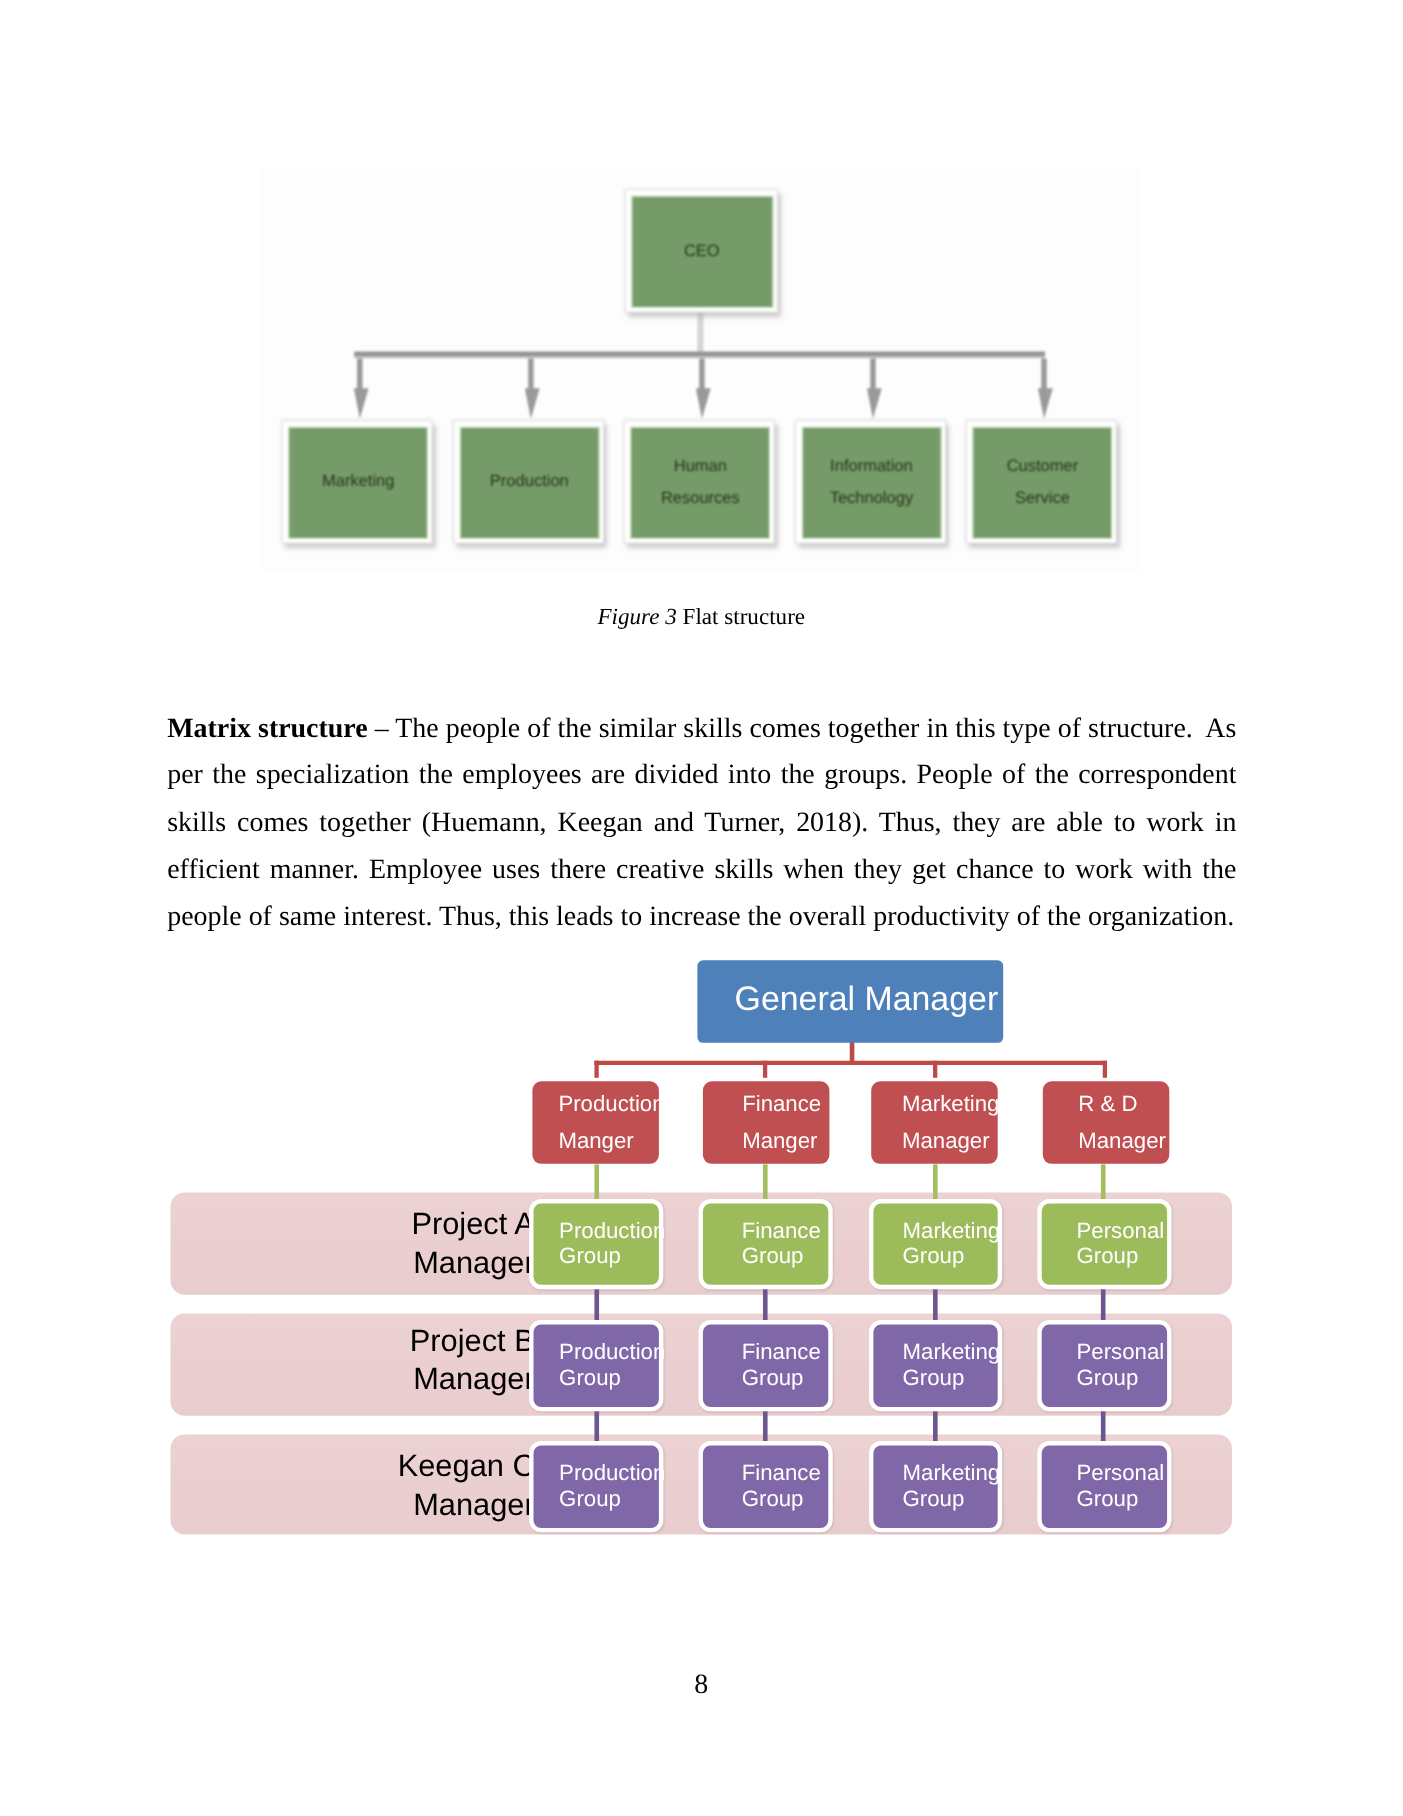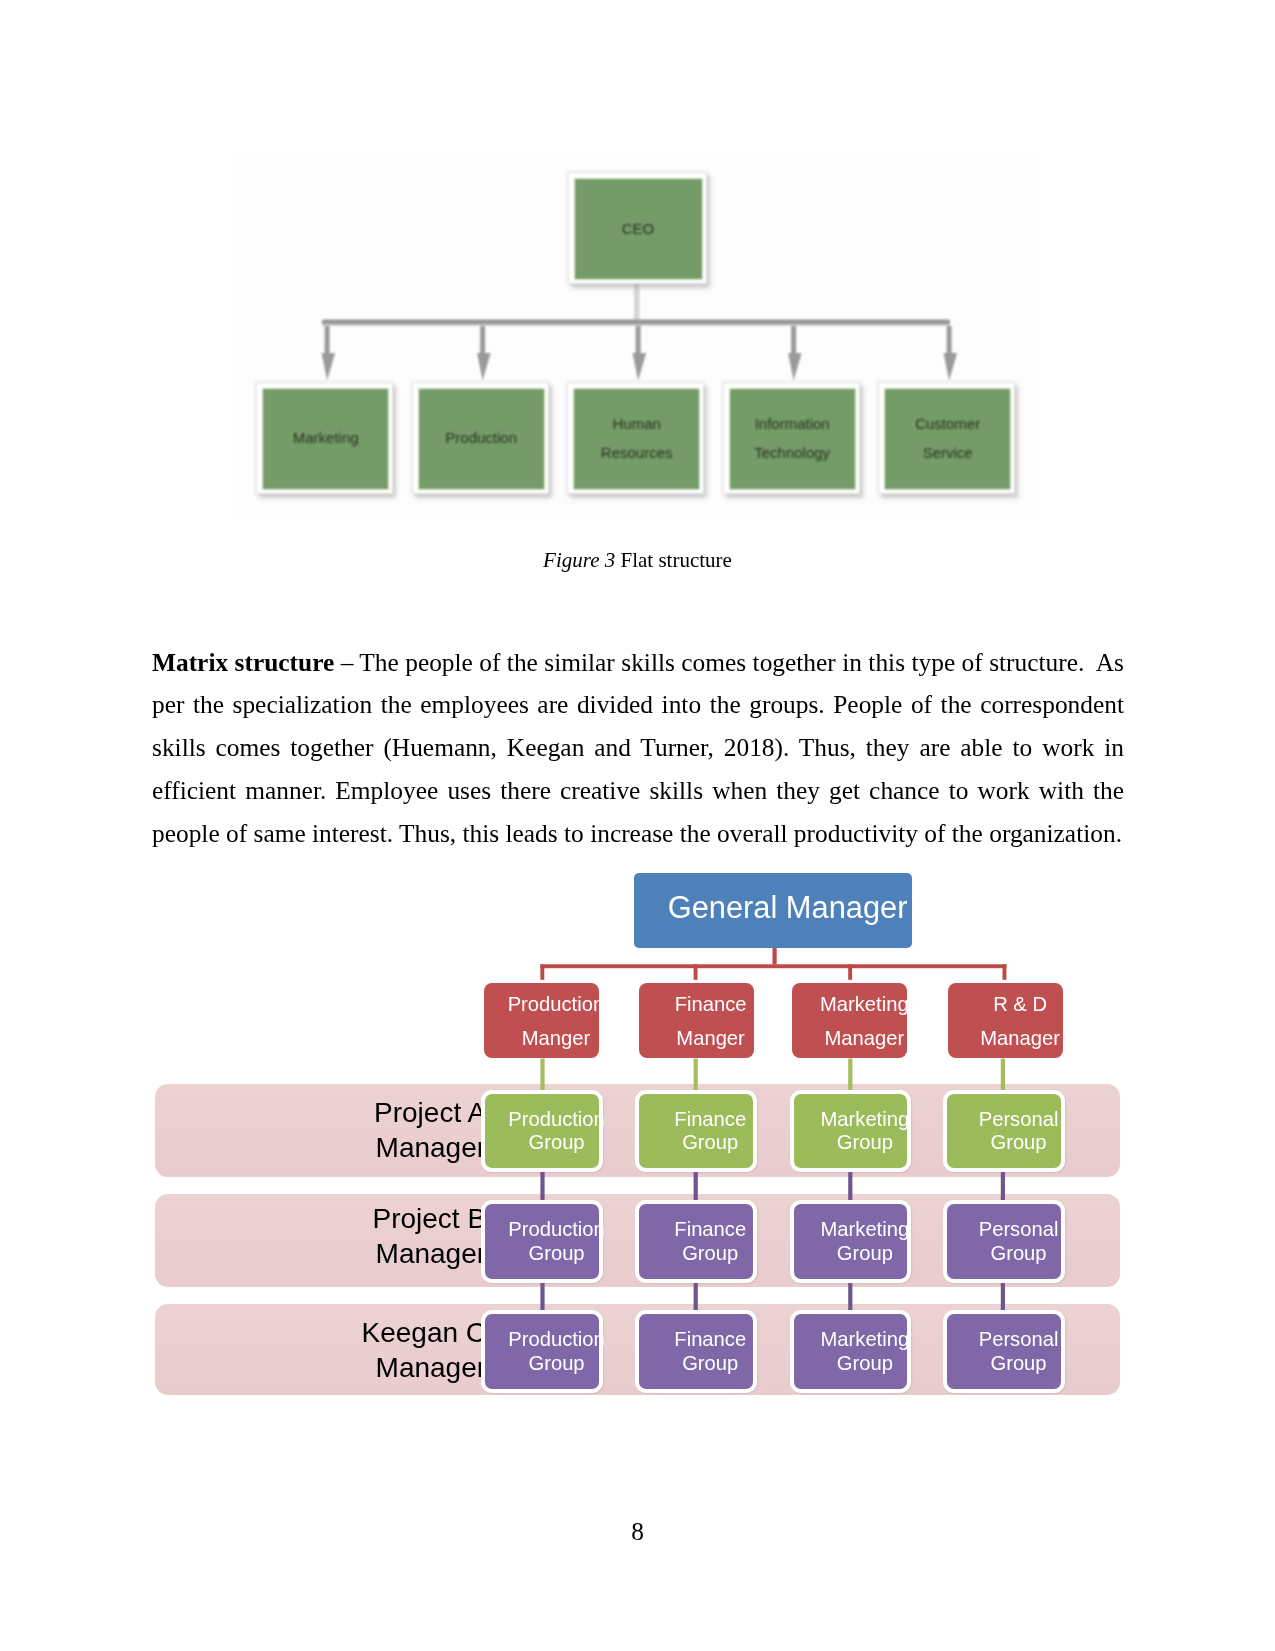--- a/index.html
+++ b/index.html
@@ -31,21 +31,21 @@
         display:flex;align-items:center;justify-content:center;
         text-align:center;color:#27341d;font-family:"Liberation Sans",sans-serif;
         font-size:15px;line-height:28.4px;}
   .gbox .inner > span{opacity:.999;}
 
   
   #fig4{position:absolute;left:155px;top:868px;width:965px;height:540px;filter:blur(0.45px);}
   #fig4 svg{position:absolute;left:0;top:0;}
   .m-box{position:absolute;box-sizing:border-box;display:flex;
          align-items:center;justify-content:center;white-space:pre-line;
-         color:#fff;font-family:"Liberation Sans",sans-serif;text-align:center;padding-left:29px;}
+         color:#fff;font-family:"Liberation Sans",sans-serif;padding-left:29px;}
   .m-box > span{opacity:.999;}
   .m-box.root{background:#4e80ba;border-radius:5px;font-size:30.8px;line-height:1;padding-bottom:4px;box-sizing:border-box;}
   .m-box.mgr{background:#c04f52;border-radius:8px;font-size:20.2px;line-height:33.8px;padding-top:2px;box-sizing:border-box;}
   .m-box.grp{border:4px solid #fff;border-radius:11px;font-size:20.2px;line-height:23.2px;box-shadow:1px 1px 1.5px rgba(130,120,125,.18);}
   .m-box.grp.green{background:#9cbc5b;}
   .m-box.grp.purple{background:#8067a8;}
   .band{position:absolute;left:0;border-radius:13px;
         background:linear-gradient(180deg,#ecd2d2 0%,#e9ccce 100%);}
   .band-label{position:absolute;color:#000000;opacity:.999;font-family:"Liberation Sans",sans-serif;
         font-size:28px;line-height:35.1px;text-align:right;white-space:pre-line;}

